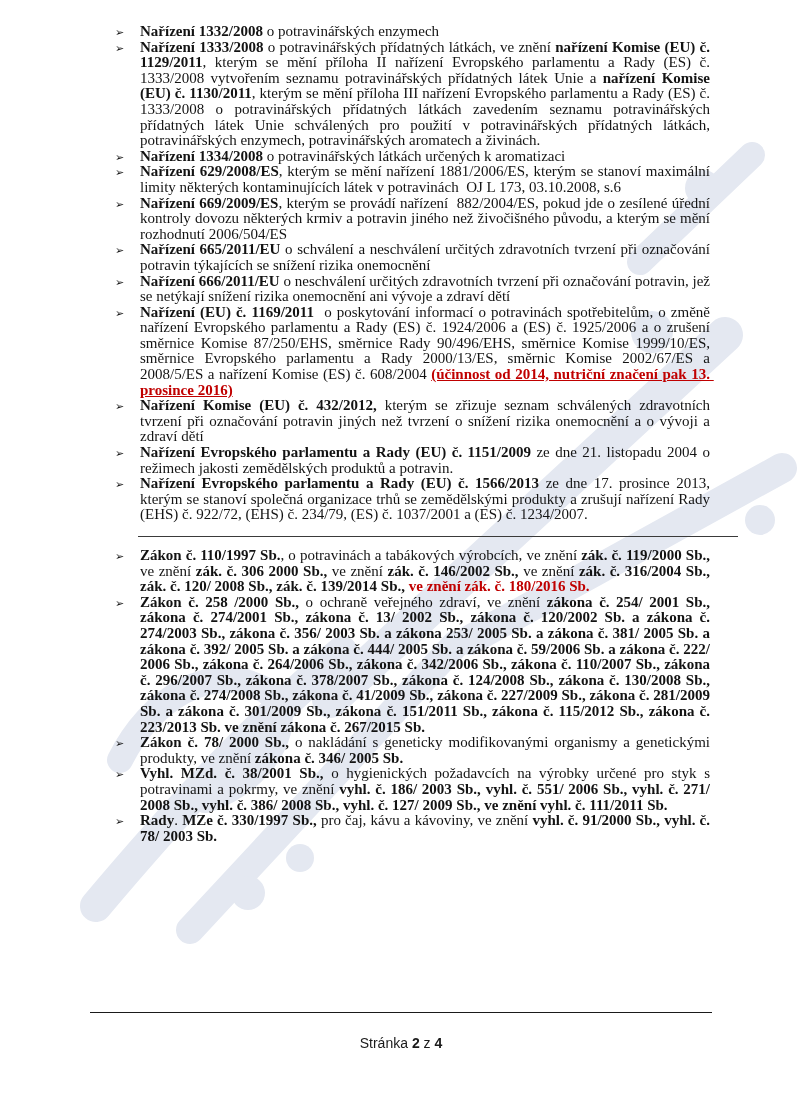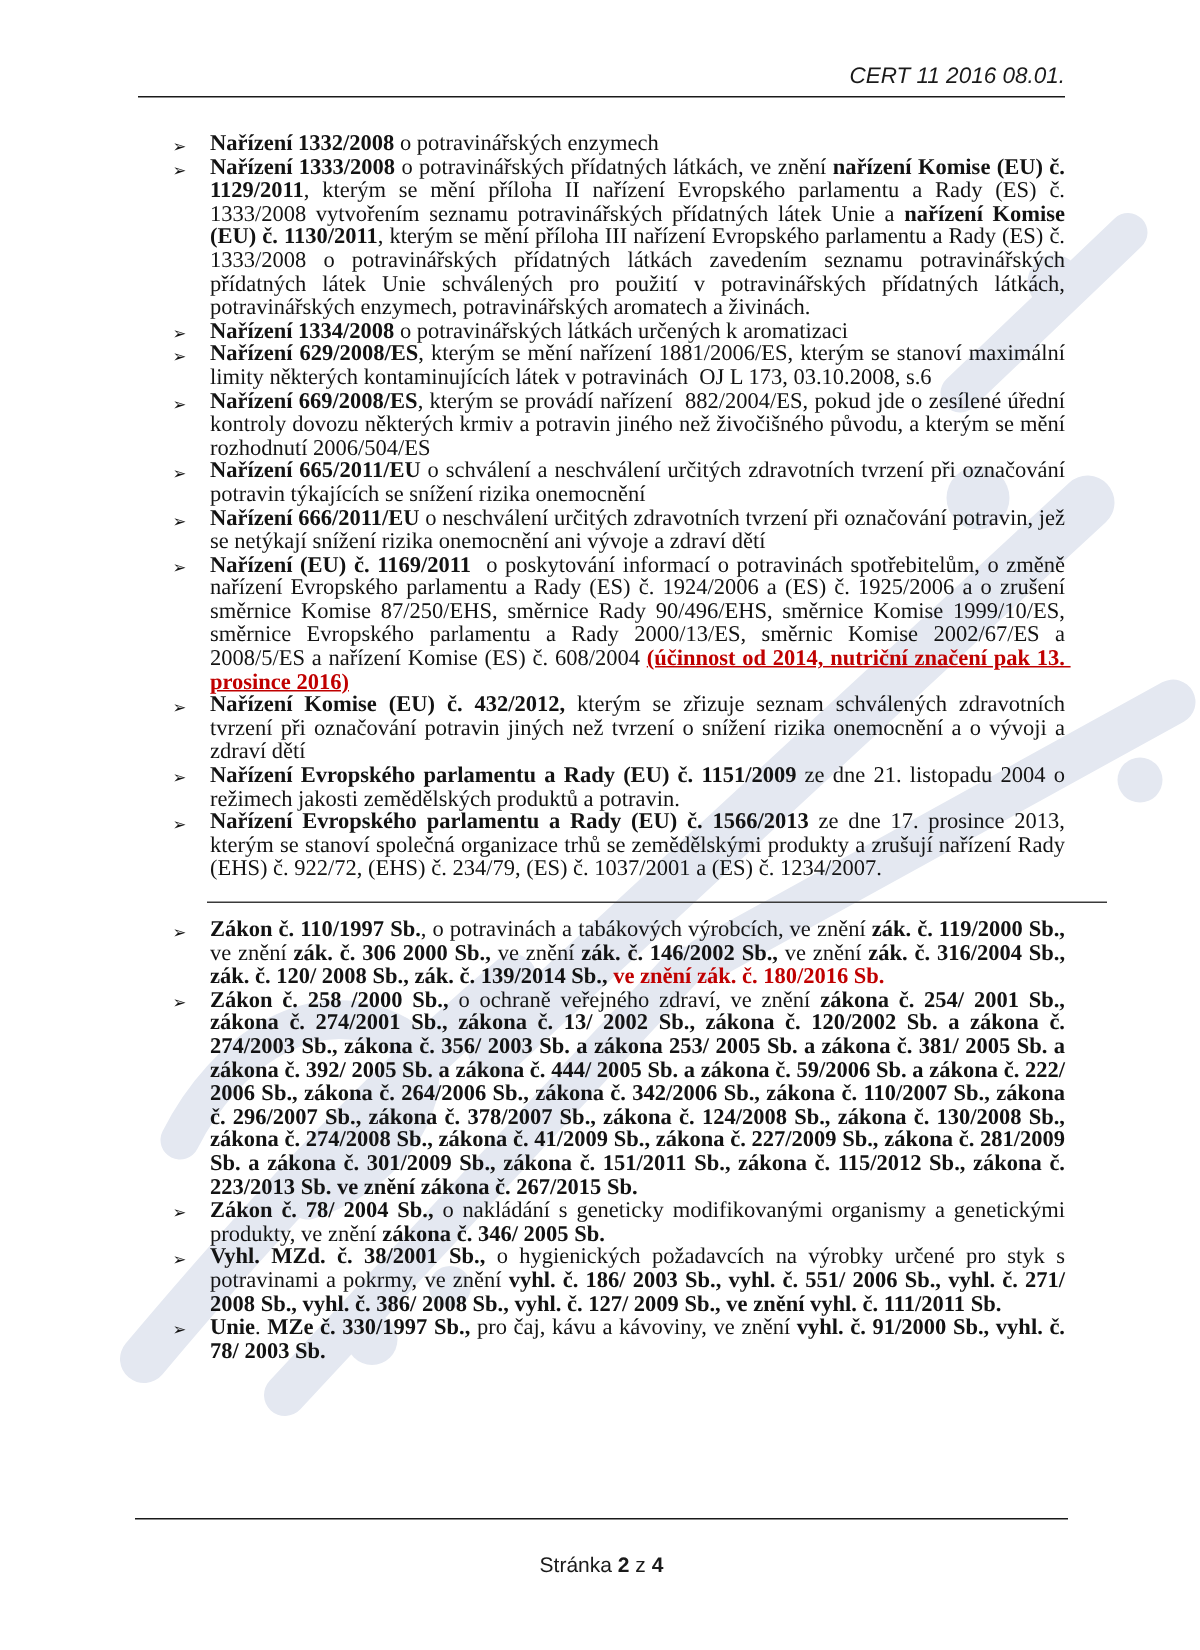--- a/index.html
+++ b/index.html
@@ -58,45 +58,42 @@
       <circle cx="300" cy="858" r="14"></circle>
       <circle cx="652" cy="332" r="21"></circle>
       <circle cx="703" cy="188" r="18"></circle>
       <circle cx="760" cy="520" r="15"></circle>
     </g>
   </svg>
 </div>
 
 <div class="page">
 
-  <div class="header">
-    <span>CERT 11 2016 08.01.</span>
-  </div>
 
   <div class="content">
     <ul class="doc-list">
         <li class="doc-li"><span class="marker">➢</span><span class="seg b">Nařízení 1332/2008</span><span class="seg"> o potravinářských enzymech</span></li>
         <li class="doc-li"><span class="marker">➢</span><span class="seg b">Nařízení 1333/2008</span><span class="seg"> o potravinářských přídatných látkách, ve znění </span><span class="seg b">nařízení Komise (EU) č. 1129/2011</span><span class="seg">, kterým se mění příloha II nařízení Evropského parlamentu a Rady (ES) č. 1333/2008 vytvořením seznamu potravinářských přídatných látek Unie a </span><span class="seg b">nařízení Komise (EU) č. 1130/2011</span><span class="seg">, kterým se mění příloha III nařízení Evropského parlamentu a Rady (ES) č. 1333/2008 o potravinářských přídatných látkách zavedením seznamu potravinářských přídatných látek Unie schválených pro použití v potravinářských přídatných látkách, potravinářských enzymech, potravinářských aromatech a živinách.</span></li>
         <li class="doc-li"><span class="marker">➢</span><span class="seg b">Nařízení 1334/2008</span><span class="seg"> o potravinářských látkách určených k aromatizaci</span></li>
         <li class="doc-li"><span class="marker">➢</span><span class="seg b">Nařízení 629/2008/ES</span><span class="seg">, kterým se mění nařízení 1881/2006/ES, kterým se stanoví maximální limity některých kontaminujících látek v potravinách  OJ L 173, 03.10.2008, s.6</span></li>
-        <li class="doc-li"><span class="marker">➢</span><span class="seg b">Nařízení 669/2008/ES</span><span class="seg">, kterým se provádí nařízení  882/2004/ES, pokud jde o zesílené úřední kontroly dovozu některých krmiv a potravin jiného než živočišného původu, a kterým se mění rozhodnutí 2006/504/ES</span></li>
+        <li class="doc-li"><span class="marker">➢</span><span class="seg b">Nařízení 669/2009/ES</span><span class="seg">, kterým se provádí nařízení  882/2004/ES, pokud jde o zesílené úřední kontroly dovozu některých krmiv a potravin jiného než živočišného původu, a kterým se mění rozhodnutí 2006/504/ES</span></li>
         <li class="doc-li"><span class="marker">➢</span><span class="seg b">Nařízení 665/2011/EU</span><span class="seg"> o schválení a neschválení určitých zdravotních tvrzení při označování potravin týkajících se snížení rizika onemocnění</span></li>
         <li class="doc-li"><span class="marker">➢</span><span class="seg b">Nařízení 666/2011/EU</span><span class="seg"> o neschválení určitých zdravotních tvrzení při označování potravin, jež se netýkají snížení rizika onemocnění ani vývoje a zdraví dětí</span></li>
         <li class="doc-li"><span class="marker">➢</span><span class="seg b">Nařízení (EU) č. 1169/2011</span><span class="seg">  o poskytování informací o potravinách spotřebitelům, o změně nařízení Evropského parlamentu a Rady (ES) č. 1924/2006 a (ES) č. 1925/2006 a o zrušení směrnice Komise 87/250/EHS, směrnice Rady 90/496/EHS, směrnice Komise 1999/10/ES, směrnice Evropského parlamentu a Rady 2000/13/ES, směrnic Komise 2002/67/ES a 2008/5/ES a nařízení Komise (ES) č. 608/2004 </span><span class="seg b red u">(účinnost od 2014, nutriční značení pak 13. prosince 2016)</span></li>
         <li class="doc-li"><span class="marker">➢</span><span class="seg b">Nařízení Komise (EU) č. 432/2012,</span><span class="seg"> kterým se zřizuje seznam schválených zdravotních tvrzení při označování potravin jiných než tvrzení o snížení rizika onemocnění a o vývoji a zdraví dětí</span></li>
         <li class="doc-li"><span class="marker">➢</span><span class="seg b">Nařízení Evropského parlamentu a Rady (EU) č. 1151/2009</span><span class="seg"> ze dne 21. listopadu 2004 o režimech jakosti zemědělských produktů a potravin.</span></li>
         <li class="doc-li"><span class="marker">➢</span><span class="seg b">Nařízení Evropského parlamentu a Rady (EU) č. 1566/2013</span><span class="seg"> ze dne 17. prosince 2013, kterým se stanoví společná organizace trhů se zemědělskými produkty a zrušují nařízení Rady (EHS) č. 922/72, (EHS) č. 234/79, (ES) č. 1037/2001 a (ES) č. 1234/2007.</span></li>
       </ul>
     <hr class="sep">
     <ul class="doc-list">
         <li class="doc-li"><span class="marker">➢</span><span class="seg b">Zákon č. 110/1997 Sb.</span><span class="seg">, o potravinách a tabákových výrobcích, ve znění </span><span class="seg b">zák. č. 119/2000 Sb.,</span><span class="seg"> ve znění </span><span class="seg b">zák. č. 306 2000 Sb.,</span><span class="seg"> ve znění </span><span class="seg b">zák. č. 146/2002 Sb.,</span><span class="seg"> ve znění </span><span class="seg b">zák. č. 316/2004 Sb., zák. č. 120/ 2008 Sb., zák. č. 139/2014 Sb., </span><span class="seg b red">ve znění zák. č. 180/2016 Sb.</span></li>
         <li class="doc-li"><span class="marker">➢</span><span class="seg b">Zákon č. 258 /2000 Sb.,</span><span class="seg"> o ochraně veřejného zdraví, ve znění </span><span class="seg b">zákona č. 254/ 2001 Sb., zákona č. 274/2001 Sb., zákona č. 13/ 2002 Sb., zákona č. 120/2002 Sb. a zákona č. 274/2003 Sb., zákona č. 356/ 2003 Sb. a zákona 253/ 2005 Sb. a zákona č. 381/ 2005 Sb. a zákona č. 392/ 2005 Sb. a zákona č. 444/ 2005 Sb. a zákona č. 59/2006 Sb. a zákona č. 222/ 2006 Sb., zákona č. 264/2006 Sb., zákona č. 342/2006 Sb., zákona č. 110/2007 Sb., zákona č. 296/2007 Sb., zákona č. 378/2007 Sb., zákona č. 124/2008 Sb., zákona č. 130/2008 Sb., zákona č. 274/2008 Sb., zákona č. 41/2009 Sb., zákona č. 227/2009 Sb., zákona č. 281/2009 Sb. a zákona č. 301/2009 Sb., zákona č. 151/2011 Sb., zákona č. 115/2012 Sb., zákona č. 223/2013 Sb. ve znění zákona č. 267/2015 Sb.</span></li>
-        <li class="doc-li"><span class="marker">➢</span><span class="seg b">Zákon č. 78/ 2004 Sb.,</span><span class="seg"> o nakládání s geneticky modifikovanými organismy a genetickými produkty, ve znění </span><span class="seg b">zákona č. 346/ 2005 Sb.</span></li>
+        <li class="doc-li"><span class="marker">➢</span><span class="seg b">Zákon č. 78/ 2000 Sb.,</span><span class="seg"> o nakládání s geneticky modifikovanými organismy a genetickými produkty, ve znění </span><span class="seg b">zákona č. 346/ 2005 Sb.</span></li>
         <li class="doc-li"><span class="marker">➢</span><span class="seg b">Vyhl. MZd. č. 38/2001 Sb.,</span><span class="seg"> o hygienických požadavcích na výrobky určené pro styk s potravinami a pokrmy, ve znění </span><span class="seg b">vyhl. č. 186/ 2003 Sb., vyhl. č. 551/ 2006 Sb., vyhl. č. 271/ 2008 Sb., vyhl. č. 386/ 2008 Sb., vyhl. č. 127/ 2009 Sb., ve znění vyhl. č. 111/2011 Sb.</span></li>
-        <li class="doc-li"><span class="marker">➢</span><span class="seg b">Unie</span><span class="seg">. </span><span class="seg b">MZe č. 330/1997 Sb.,</span><span class="seg"> pro čaj, kávu a kávoviny, ve znění </span><span class="seg b">vyhl. č. 91/2000 Sb., vyhl. č. 78/ 2003 Sb.</span></li>
+        <li class="doc-li"><span class="marker">➢</span><span class="seg b">Rady</span><span class="seg">. </span><span class="seg b">MZe č. 330/1997 Sb.,</span><span class="seg"> pro čaj, kávu a kávoviny, ve znění </span><span class="seg b">vyhl. č. 91/2000 Sb., vyhl. č. 78/ 2003 Sb.</span></li>
       </ul>
   </div>
 
 </div>
 
 <div class="footer">
   <span>Stránka </span><b>2</b><span> z </span><b>4</b>
 </div>
 
 </body></html>

